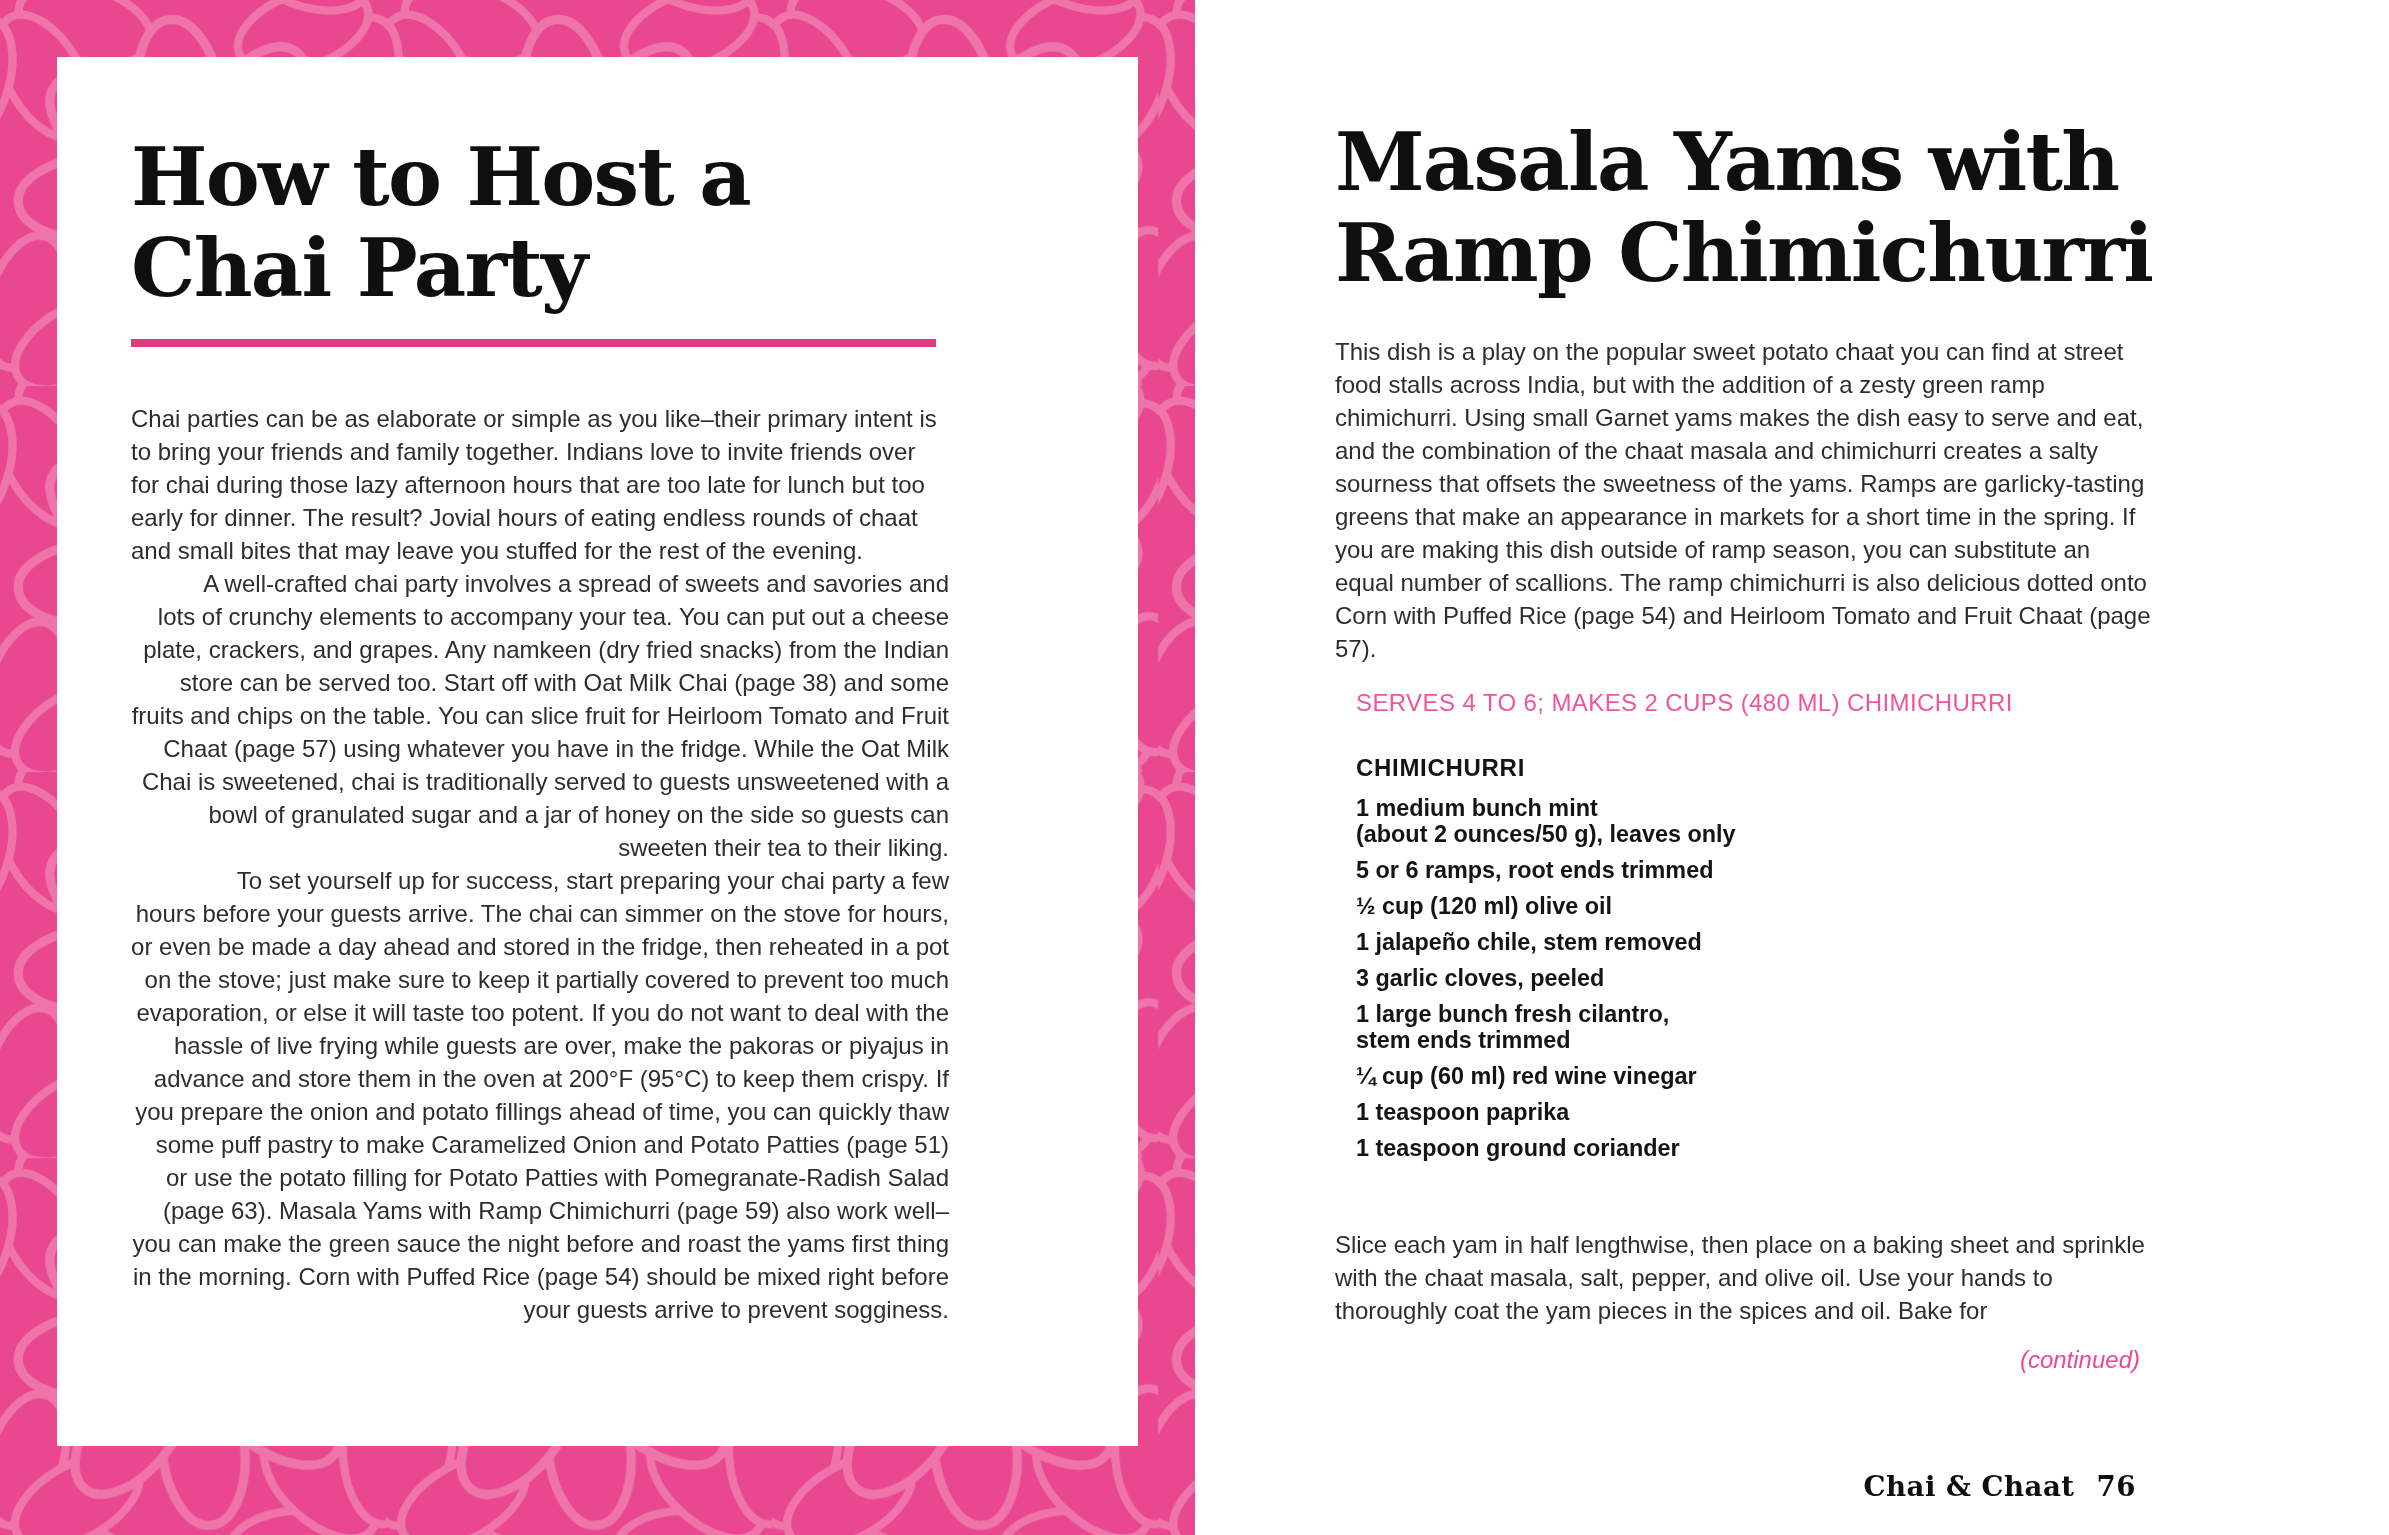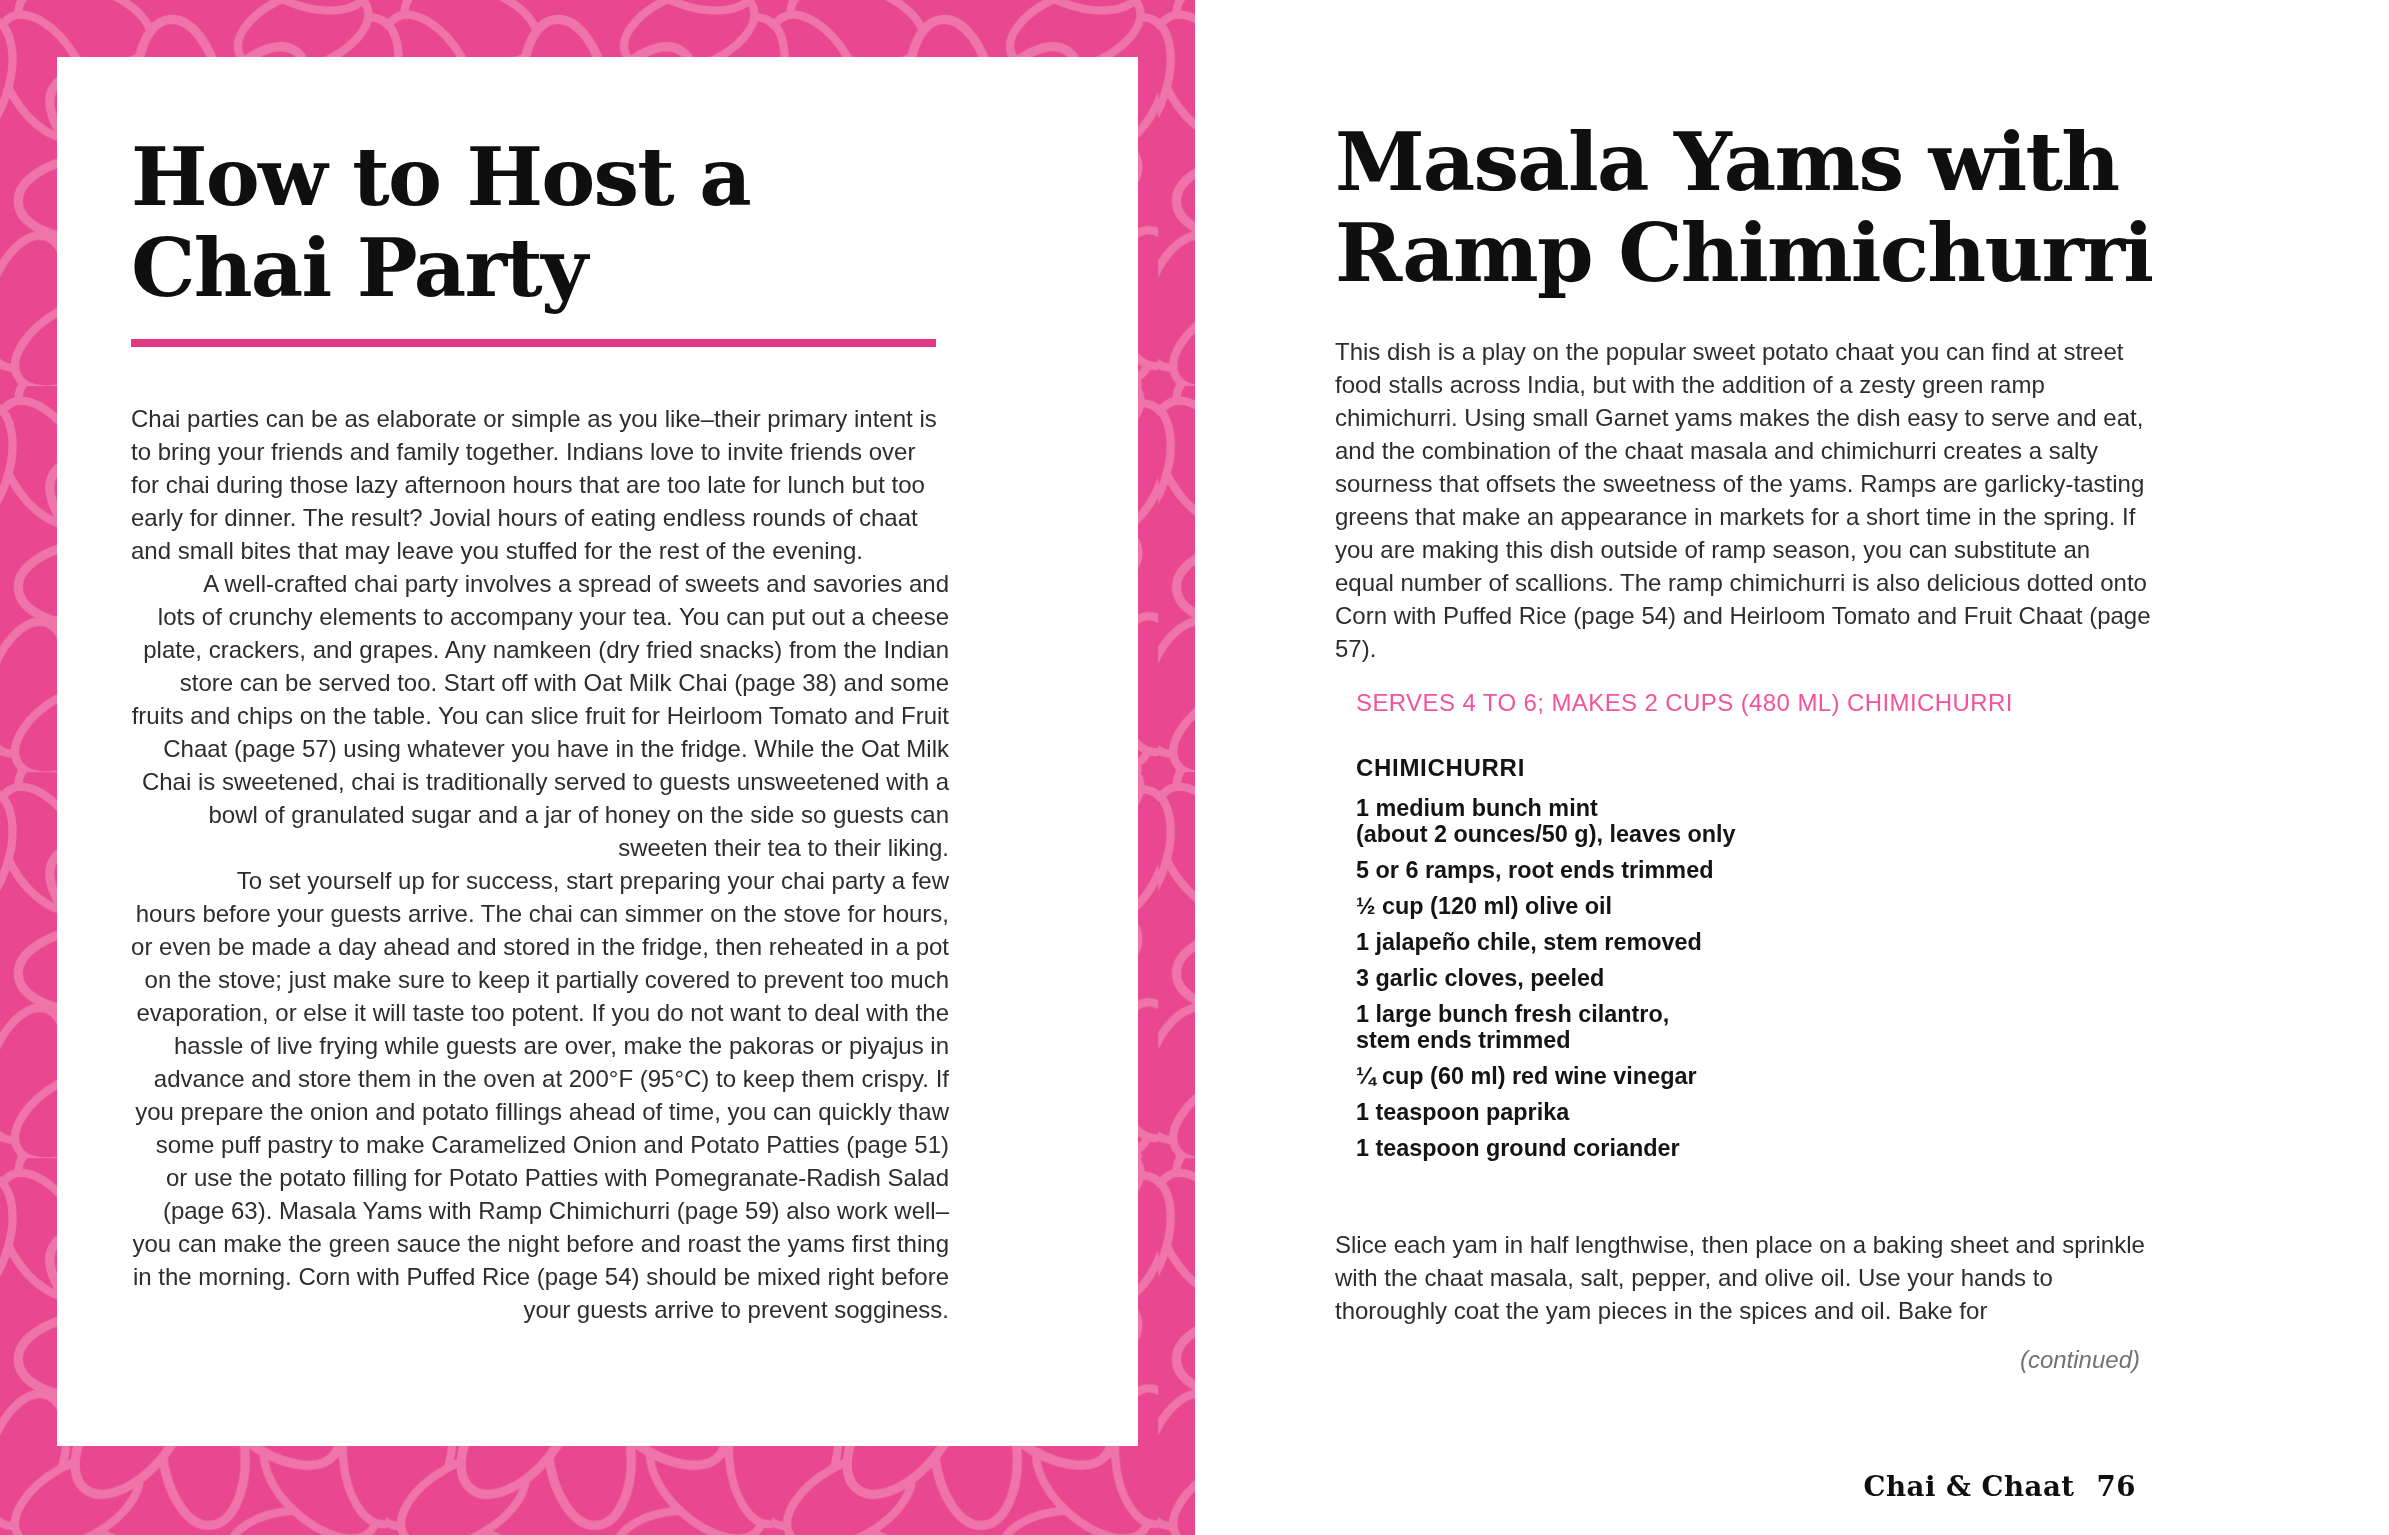--- a/index.html
+++ b/index.html
@@ -58,21 +58,21 @@
   }
   .ing-item{
     font-size:23.4px;font-weight:700;line-height:26px;
     color:#141414;margin:0 0 10px 0;
     white-space:pre-line;
   }
   .instructions{margin-top:57px;font-size:24px;line-height:33px;color:#2d2d2d;}
   .instructions p{margin:0 0 19.3px 0;}
   .continued{
     margin-top:1px;text-align:right;
-    font-style:italic;font-size:24px;color:#737373;
+    font-style:italic;font-size:24px;color:#ec4899;
     padding-right:13px;
   }
   .page-footer{
     position:absolute;right:99px;bottom:33px;
     font-family:"DejaVu Serif","Liberation Serif",serif;
     font-weight:700;font-size:27.6px;color:#0f0f0f;
     letter-spacing:0.5px;
   }
   .page-footer .page-num{margin-left:22px;}
 </style>

